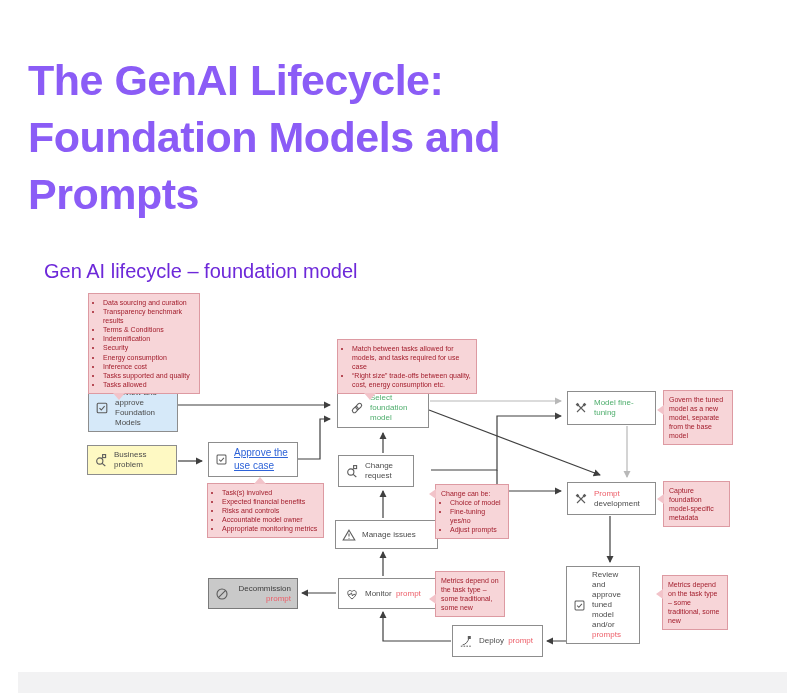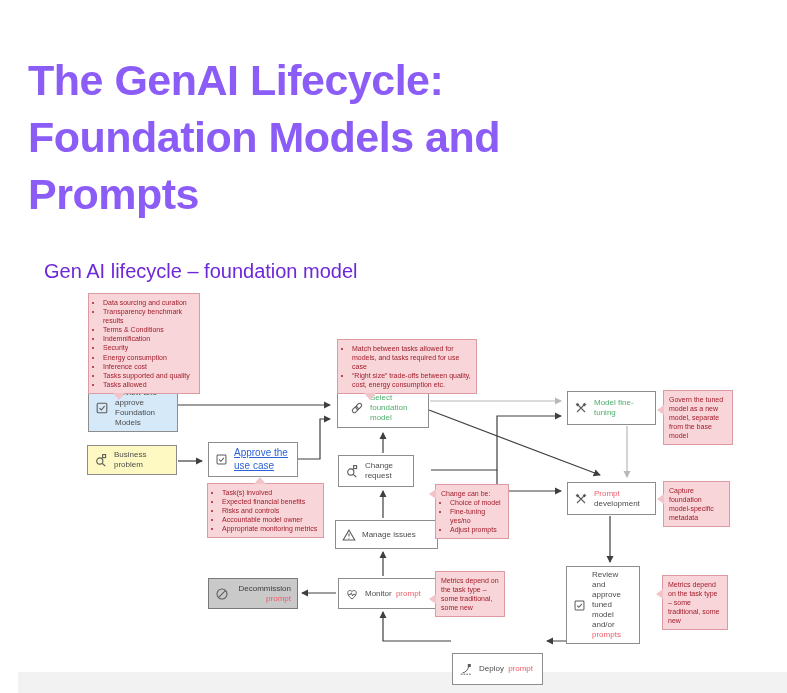--- a/index.html
+++ b/index.html
@@ -202,21 +202,21 @@
         <circle cx="7" cy="7" r="5"></circle>
           <path d="M3.6 10.4 L10.4 3.6"></path>
       </svg>
     </span>
     <div class="nlabel">
       <span class="blk" style="color:#3c3c3c;">Decommission</span>
       <span class="accent blk">prompt</span>
     </div>
   </div>
 
-  <div class="node" style="left:452px;top:625px;width:91px;min-height:32px;margin-top:28px;">
+  <div class="node" style="left:452px;top:625px;width:91px;min-height:32px;">
     <span class="nicon">
       <svg width="14" height="14" viewBox="0 0 14 14" fill="none" stroke="currentColor" stroke-width="1">
         <path d="M1.8 12.2 H12.2" stroke-dasharray="1.6 1.2"></path>
         <path d="M3.5 11 C6.5 10.4 9 8 10 3.8"></path>
         <rect x="8.8" y="2" width="3" height="3" fill="currentColor" stroke="none"></rect>
       </svg>
     </span>
     <div class="nlabel">
       <span>Deploy</span>
       <span class="accent" style="margin-left:2px;">prompt</span>

